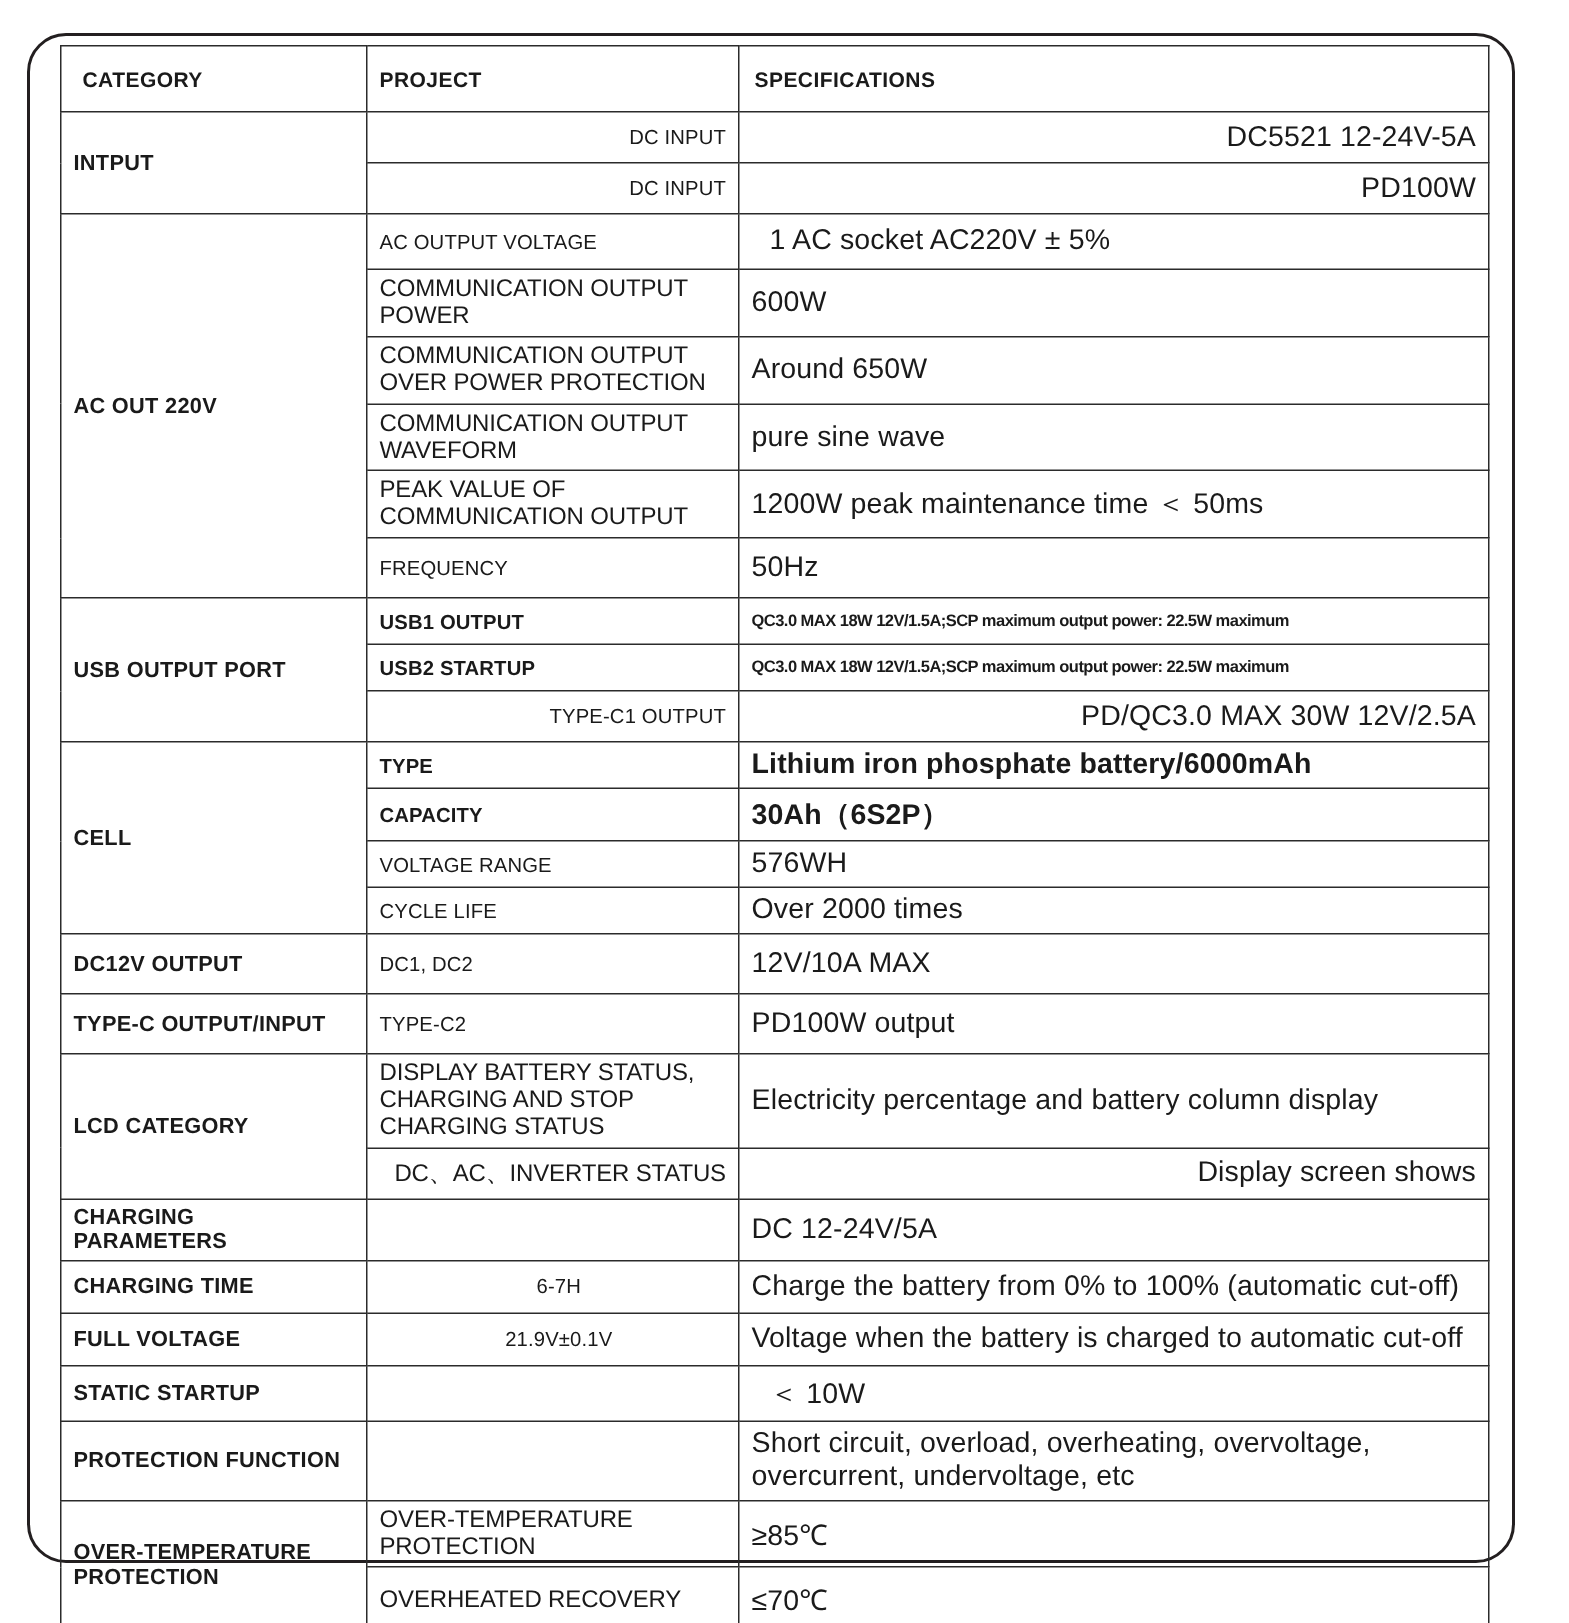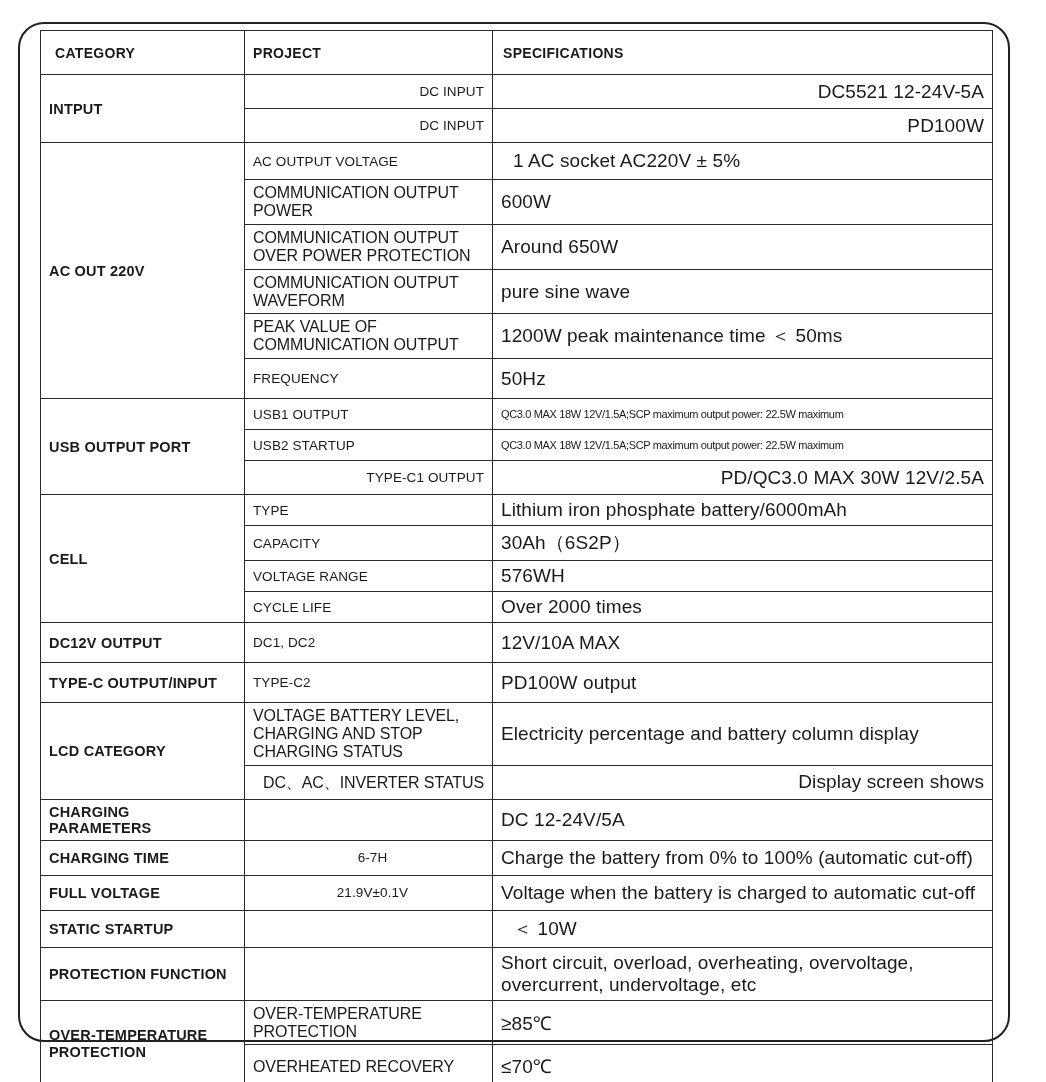--- a/index.html
+++ b/index.html
@@ -91,21 +91,21 @@
   }
   .header td.c1h { padding-left: 14px; }
   .header td.c2h { padding-left: 8px; }
   .header td.c3h { padding-left: 10px; }
 
   .r34 { height: 34px; text-align: right; }
   .r37 { height: 37px; }
   .r40 { height: 40px; }
   .r43 { height: 43px; }
   .r29 { height: 29px; }
-  .r31 { height: 31px; }
+  .r31 { height: 31px; font-weight: bold; }
 
   .nowrap { white-space: nowrap; }
   .twoline { line-height: 1.15; }
 </style>
 </head>
 <body>
 
 <div class="sheet">
   <div class="outer-frame"></div>
 
@@ -197,21 +197,21 @@
       </tr>
 
       <tr>
         <td class="cat r40">TYPE-C OUTPUT/INPUT</td>
         <td class="proj r40">TYPE-C2</td>
         <td class="spec-val r40">PD100W output</td>
       </tr>
 
       <tr>
         <td class="cat" rowspan="2">LCD CATEGORY</td>
-        <td class="proj small twoline r37">VOLTAGE BATTERY LEVEL, CHARGING AND STOP CHARGING STATUS</td>
+        <td class="proj small twoline r37">DISPLAY BATTERY STATUS, CHARGING AND STOP CHARGING STATUS</td>
         <td class="spec-val r37">Electricity percentage and battery column display</td>
       </tr>
       <tr>
         <td class="proj small r34">DC、AC、INVERTER STATUS</td>
         <td class="spec-val r34">Display screen shows</td>
       </tr>
 
       <tr>
         <td class="cat r35" style="height:35px">CHARGING PARAMETERS</td>
         <td class="proj"></td>

